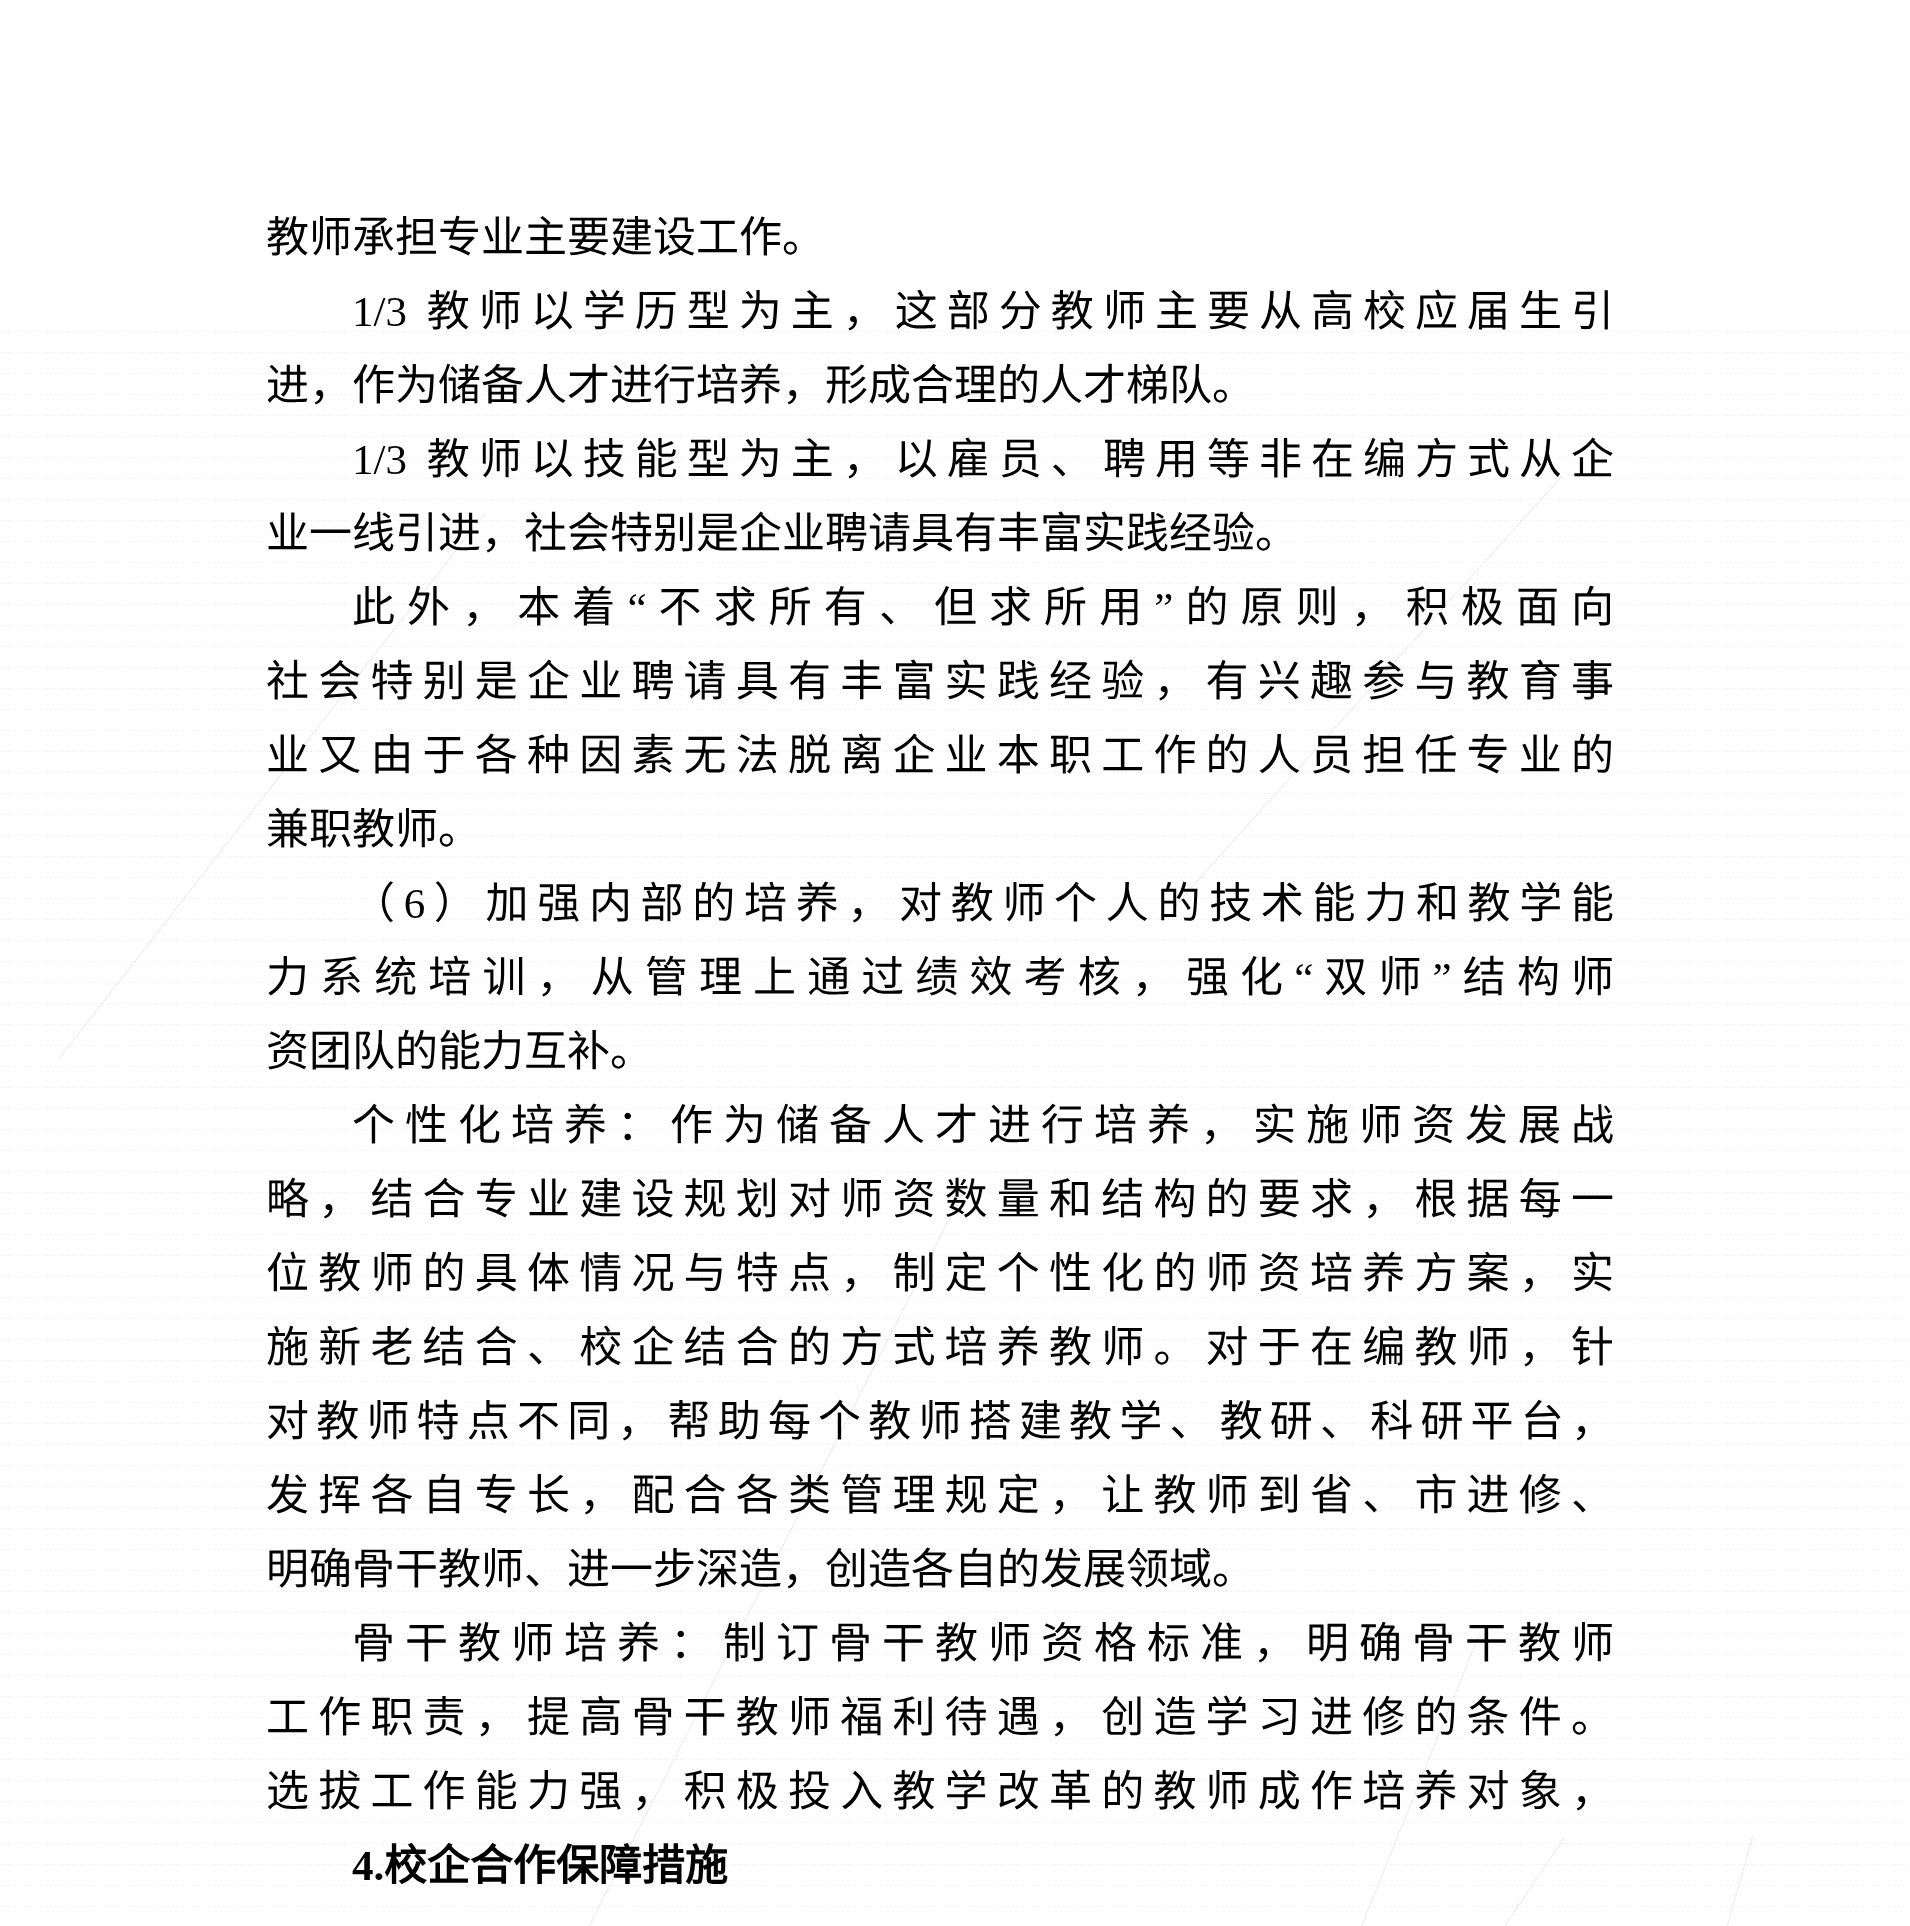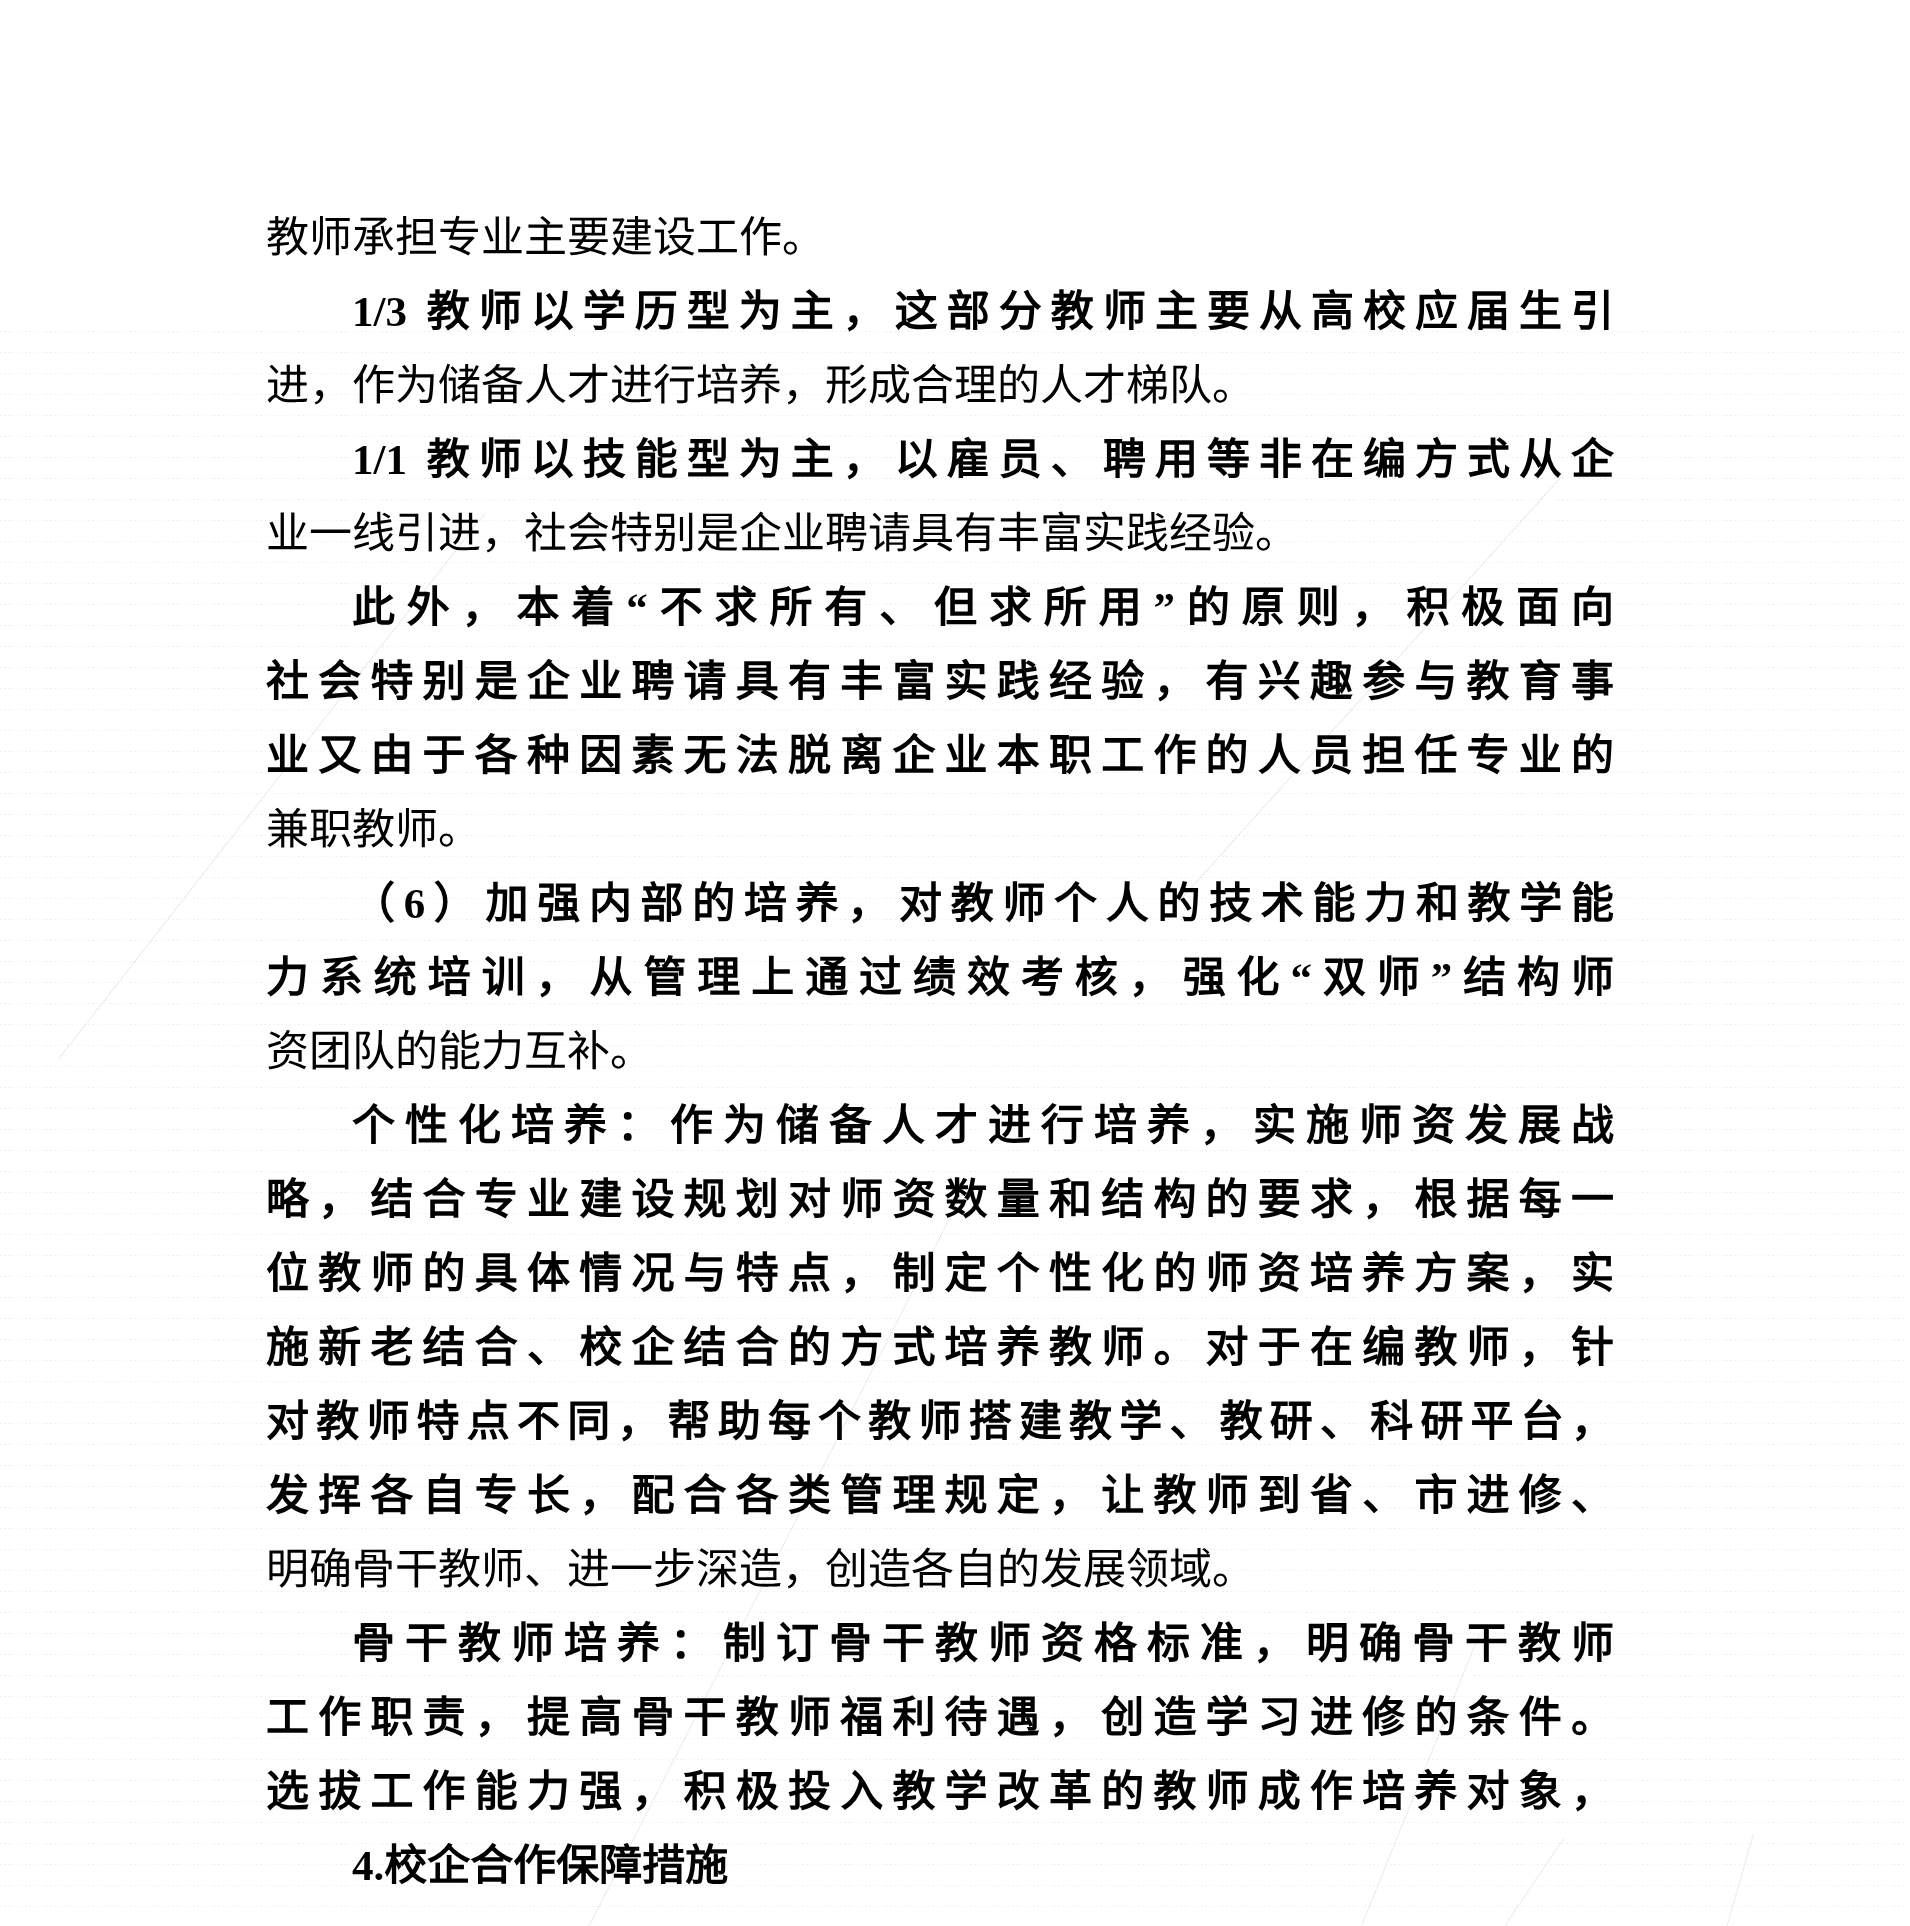--- a/index.html
+++ b/index.html
@@ -62,21 +62,20 @@
     font-size: 43px;
     height: 74px;
     line-height: 74px;
     color: #000000;
     text-align: left;
     letter-spacing: 0;
   }
   .line.justify {
     text-align: justify;
     text-align-last: justify;
-    font-weight: bold;
   }
   .line.indent {
     text-indent: 2em;
   }
   .line.bold {
     font-weight: bold;
   }
 </style>
 </head>
 <body>
@@ -88,21 +87,21 @@
   <div class="diag d3"></div>
   <div class="diag d4"></div>
   <div class="diag d5"></div>
 
   <div class="diag d7"></div>
 
   <main class="text-block">
       <div class="line">教师承担专业主要建设工作。</div>
       <div class="line indent justify">1/3 教师以学历型为主，这部分教师主要从高校应届生引</div>
       <div class="line">进，作为储备人才进行培养，形成合理的人才梯队。</div>
-      <div class="line indent justify">1/1 教师以技能型为主，以雇员、聘用等非在编方式从企</div>
+      <div class="line indent justify">1/3 教师以技能型为主，以雇员、聘用等非在编方式从企</div>
       <div class="line">业一线引进，社会特别是企业聘请具有丰富实践经验。</div>
       <div class="line indent justify">此外，本着“不求所有、但求所用”的原则，积极面向</div>
       <div class="line justify">社会特别是企业聘请具有丰富实践经验，有兴趣参与教育事</div>
       <div class="line justify">业又由于各种因素无法脱离企业本职工作的人员担任专业的</div>
       <div class="line">兼职教师。</div>
       <div class="line indent justify">（6）加强内部的培养，对教师个人的技术能力和教学能</div>
       <div class="line justify">力系统培训，从管理上通过绩效考核，强化“双师”结构师</div>
       <div class="line">资团队的能力互补。</div>
       <div class="line indent justify">个性化培养：作为储备人才进行培养，实施师资发展战</div>
       <div class="line justify">略，结合专业建设规划对师资数量和结构的要求，根据每一</div>

